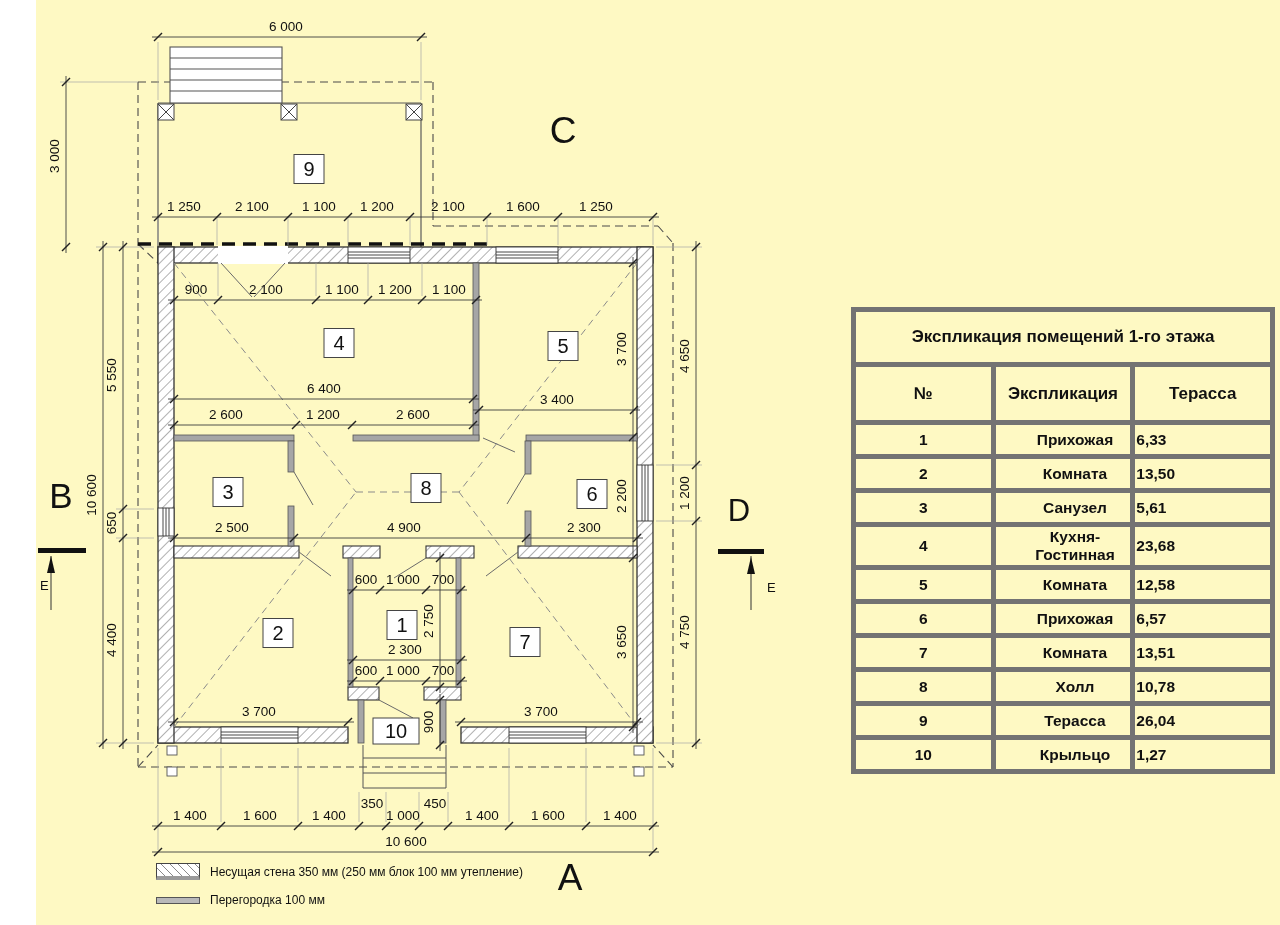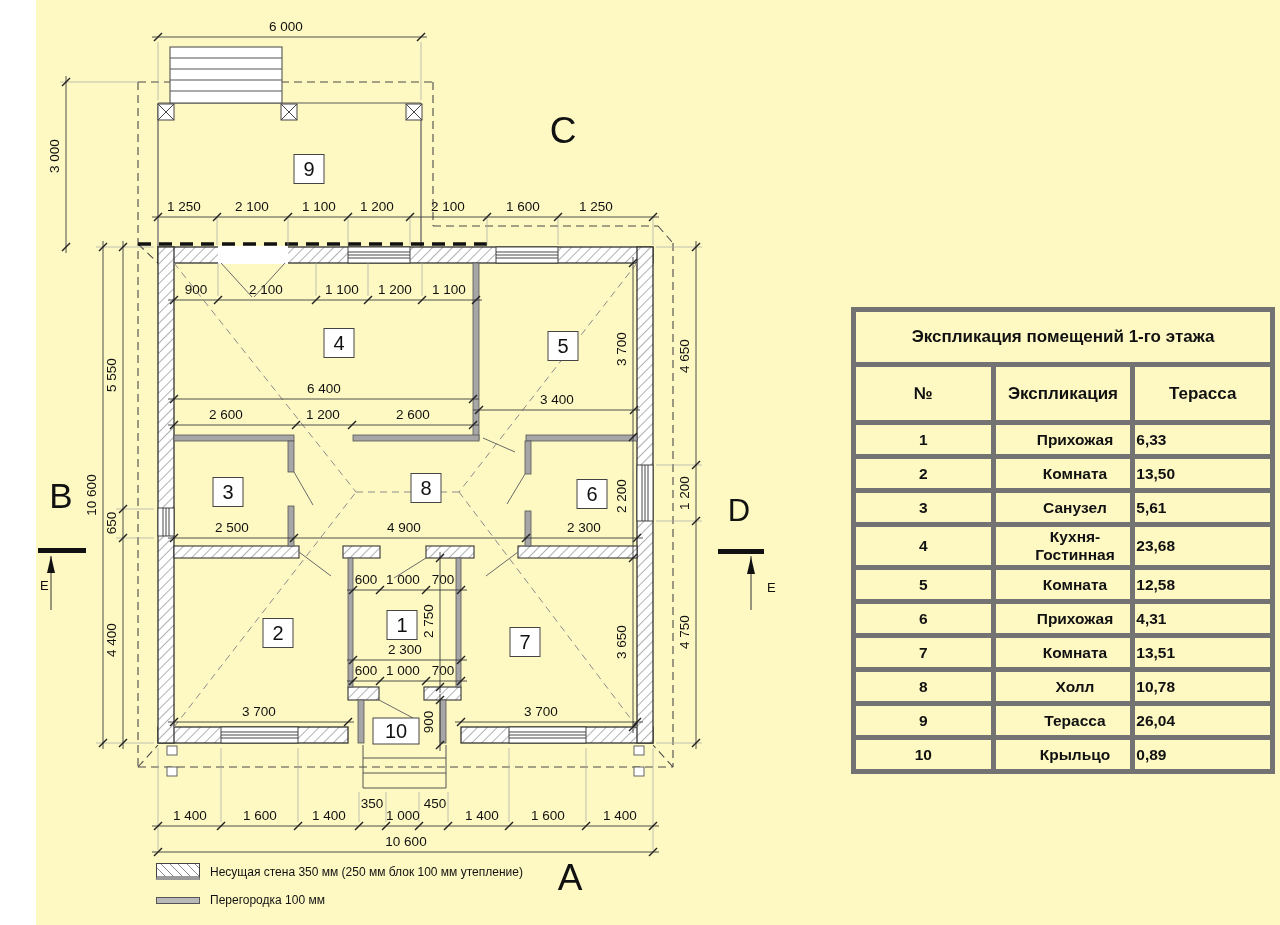--- a/index.html
+++ b/index.html
@@ -489,41 +489,41 @@
           <td class="c-area">23,68</td>
         </tr>
         <tr>
           <td class="c-num">5</td>
           <td class="c-name">Комната</td>
           <td class="c-area">12,58</td>
         </tr>
         <tr>
           <td class="c-num">6</td>
           <td class="c-name">Прихожая</td>
-          <td class="c-area">4,31</td>
+          <td class="c-area">6,57</td>
         </tr>
         <tr>
           <td class="c-num">7</td>
           <td class="c-name">Комната</td>
           <td class="c-area">13,51</td>
         </tr>
         <tr>
           <td class="c-num">8</td>
           <td class="c-name">Холл</td>
           <td class="c-area">10,78</td>
         </tr>
         <tr>
           <td class="c-num">9</td>
           <td class="c-name">Терасса</td>
           <td class="c-area">26,04</td>
         </tr>
         <tr>
           <td class="c-num">10</td>
           <td class="c-name">Крыльцо</td>
-          <td class="c-area">0,89</td>
+          <td class="c-area">1,27</td>
         </tr>
       </tbody>
   </table>
 
   <div class="legend-item" style="left:120px;top:863px;">
     <div class="sw-bearing"></div>
     <div class="legend-label">Несущая стена 350 мм (250 мм блок 100 мм утепление)</div>
   </div>
   <div class="legend-item" style="left:120px;top:893px;">
     <div class="sw-partition"></div>

